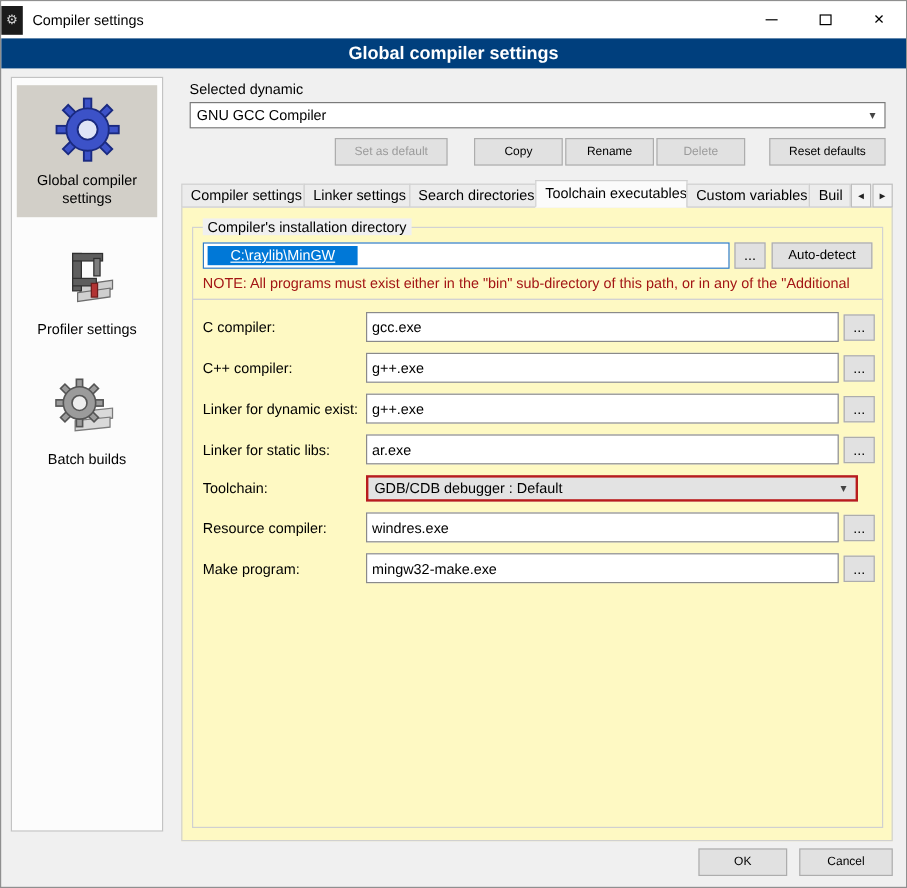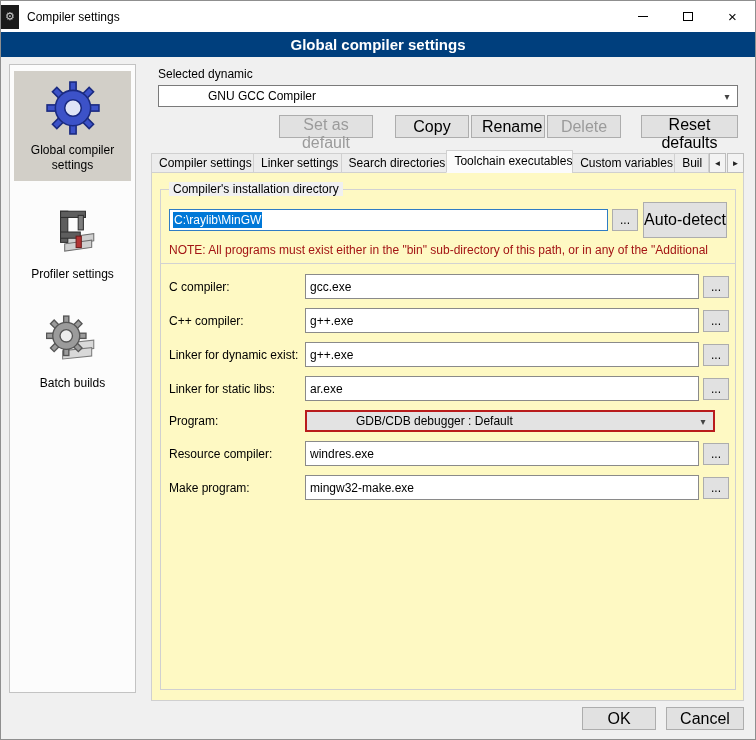--- a/index.html
+++ b/index.html
@@ -35,27 +35,27 @@
   .side-item.selected { background:#d2cfc8; }
   .side-icon { height:58px; display:flex; align-items:center; justify-content:center; margin-bottom:6px; }
   .side-label { font-size:12px; line-height:15px; }
   
   .main { position:absolute; left:145px; top:63px; width:603px; padding:3px 11px 0 12px; }
   .field-caption { display:block; margin-bottom:4px; }
   .combo {
     height:22px; border:1px solid #7a7a7a; background:#ffffff;
     display:flex; align-items:center; padding:0 2px 0 5px;
   }
-  .combo-text { flex:1; overflow:hidden; white-space:nowrap;margin-left:44px; }
+  .combo-text { flex:1; overflow:hidden; white-space:nowrap; }
   .combo-arrow { width:16px; text-align:center; font-size:10px; color:#444; }
   .choice { background:#e3e3e3; border:2px solid #b91c1c; }
   
   .btn {
     height:23px; background:#e1e1e1; border:1px solid #adadad;
-    font-family:"Liberation Sans", sans-serif; font-size:16px; padding:0 10px;
+    font-family:"Liberation Sans", sans-serif; font-size:10px; padding:0 10px;
   }
   .btn.disabled { color:#9b9b9b; }
   .btnrow { display:flex; justify-content:flex-end; align-items:center; margin-top:8px; }
   .btnrow .b-default { width:94px; margin-right:22px; }
   .btnrow .b-copy, .btnrow .b-rename, .btnrow .b-delete { width:74px; margin-right:2px; }
   .btnrow .b-reset { width:97px; margin-left:18px; }
   
   .tabs-region { margin:12px -6px 0 -7px; }
   .tabstrip { display:flex; align-items:flex-end; position:relative; z-index:2; }
   .tab {
@@ -76,23 +76,23 @@
   
   .groupbox { position:relative; border:1px solid #d2d2d2; padding:12px 8px 6px 8px; margin-top:4px; }
   .groupbox-legend {
     position:absolute; top:-8px; left:8px; background:#f0f0f0; padding:0 4px; font-size:12px;
   }
   .dir-row { display:flex; align-items:center; }
   .textbox {
     flex:1; height:22px; border:1px solid #2f7cc4; background:#ffffff;
     display:flex; align-items:center; padding:0 3px; overflow:hidden; white-space:nowrap;
   }
-  .sel-text { background:#0078d7; color:#ffffff; padding:1px 1px; }
+  .sel-text { background:#0078d7; color:#ffffff; padding:1px 19px;text-decoration:underline; }
   .browse-btn { width:26px; height:22px; margin-left:4px; background:#e1e1e1; border:1px solid #adadad; font-size:12px; }
-  .autodetect-btn { width:84px; height:36px; margin-left:5px; background:#e1e1e1; border:1px solid #adadad; font-size:16px; }
+  .autodetect-btn { width:84px; height:22px; margin-left:5px; background:#e1e1e1; border:1px solid #adadad; font-size:11px; }
   .note-line { margin-top:5px; color:#a31515; white-space:nowrap; overflow:hidden; }
   
   .subtabs { margin-top:14px; }
   .subpanel { flex:1; border:1px solid #d0d0d0; margin-top:-1px; padding:10px 6px 0 8px; }
   .frow { display:flex; align-items:center; margin-bottom:9px; }
   .flabel { width:136px; flex:0 0 auto; }
   .tfield {
     flex:1; height:25px; border:1px solid #8a8a8a; background:#ffffff; padding:0 4px;
     font-family:"Liberation Sans", sans-serif; font-size:12px;
   }
@@ -252,21 +252,21 @@
             <button class="browse-btn">...</button>
           </div>
 
           <div class="frow">
             <span class="flabel">Linker for static libs:</span>
             <input class="tfield" value="ar.exe" style="">
             <button class="browse-btn">...</button>
           </div>
 
           <div class="frow">
-            <span class="flabel">Program:</span>
+            <span class="flabel">Toolchain:</span>
             <div class="combo choice">
               <span class="combo-text">GDB/CDB debugger : Default</span>
               <span class="combo-arrow">▾</span>
             </div>
           </div>
 
           <div class="frow">
             <span class="flabel">Resource compiler:</span>
             <input class="tfield" value="windres.exe" style="">
             <button class="browse-btn">...</button>

